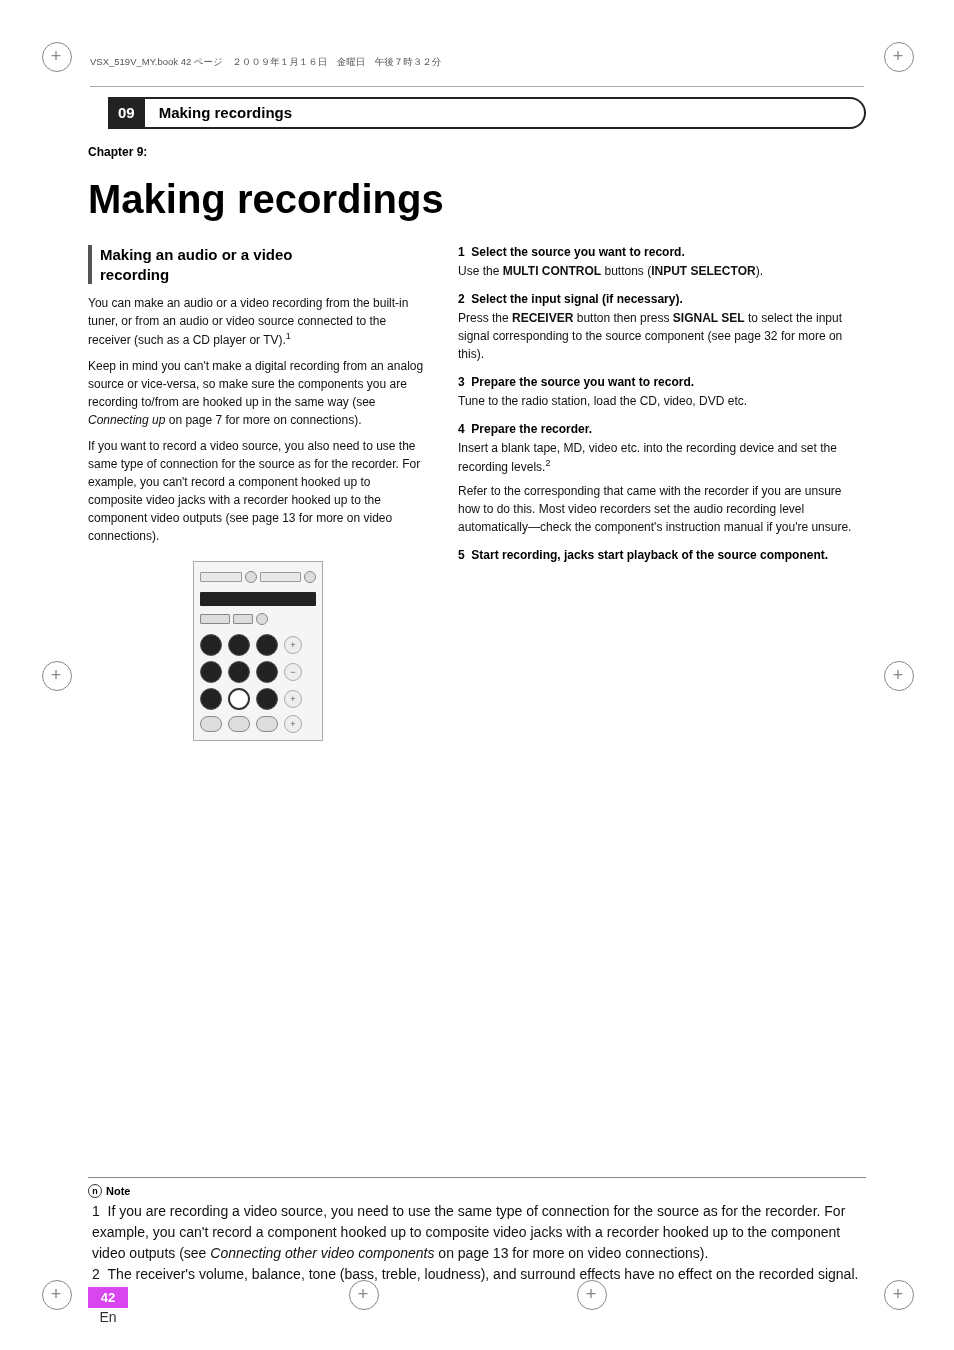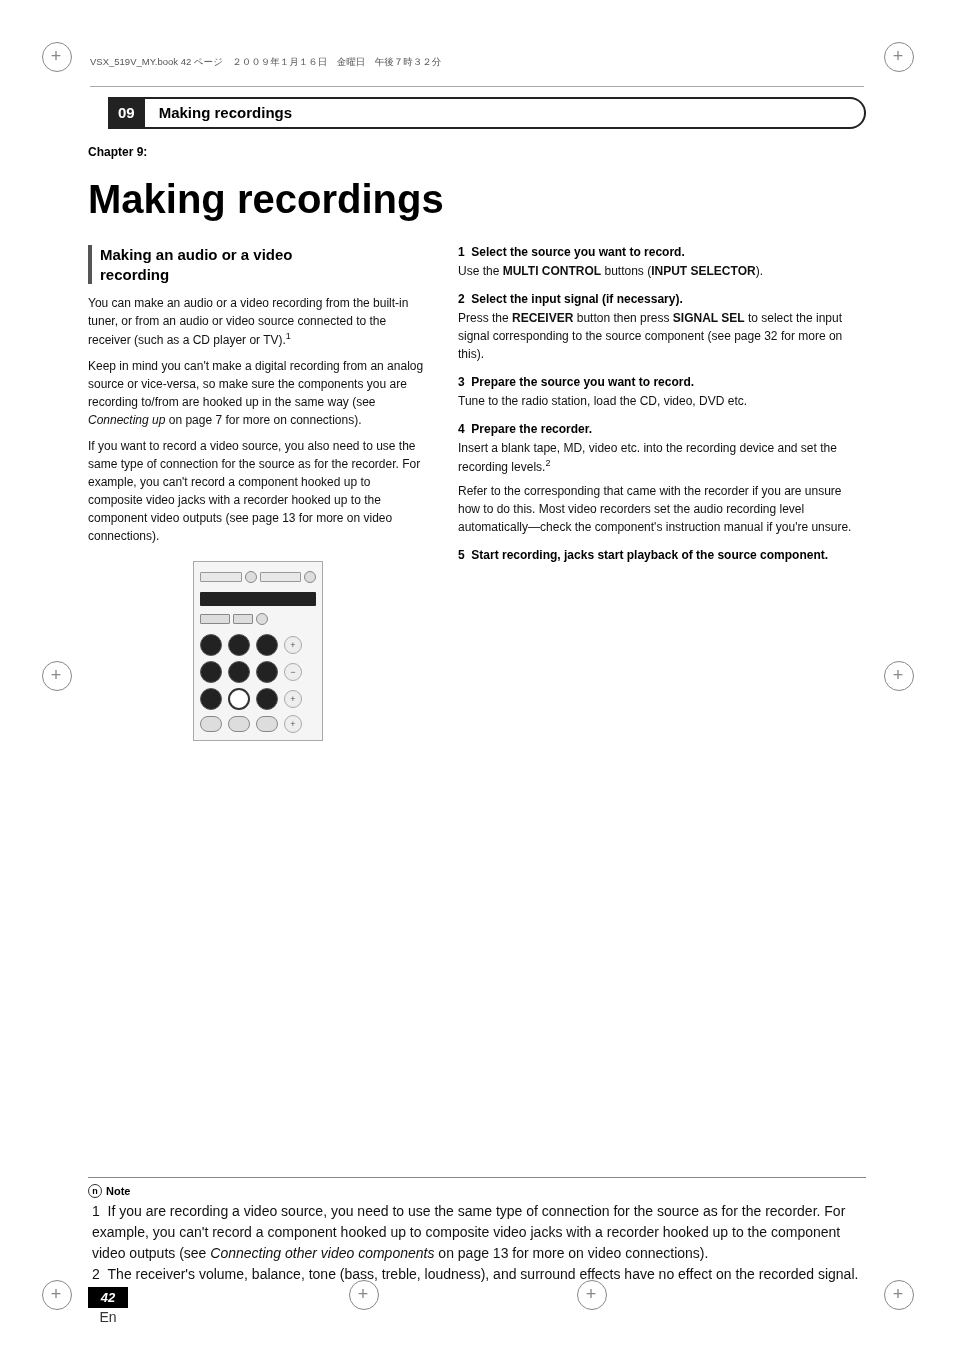--- a/index.html
+++ b/index.html
@@ -348,28 +348,27 @@
     .page-footer {
       position: absolute;
       bottom: 25px;
       left: 88px;
       display: flex;
       flex-direction: column;
       align-items: center;
     }
 
     .page-num-box {
-      background: #000000;
+      background: #d946ef;
       color: #fff;
       font-weight: bold;
       font-size: 13px;
       padding: 3px 12px;
       min-width: 40px;
       text-align: center;
-      font-style: italic;
     }
 
     .page-lang {
       font-size: 14px;
       color: #333;
       margin-top: 1px;
     }
   </style>
 </head>
 <body>

